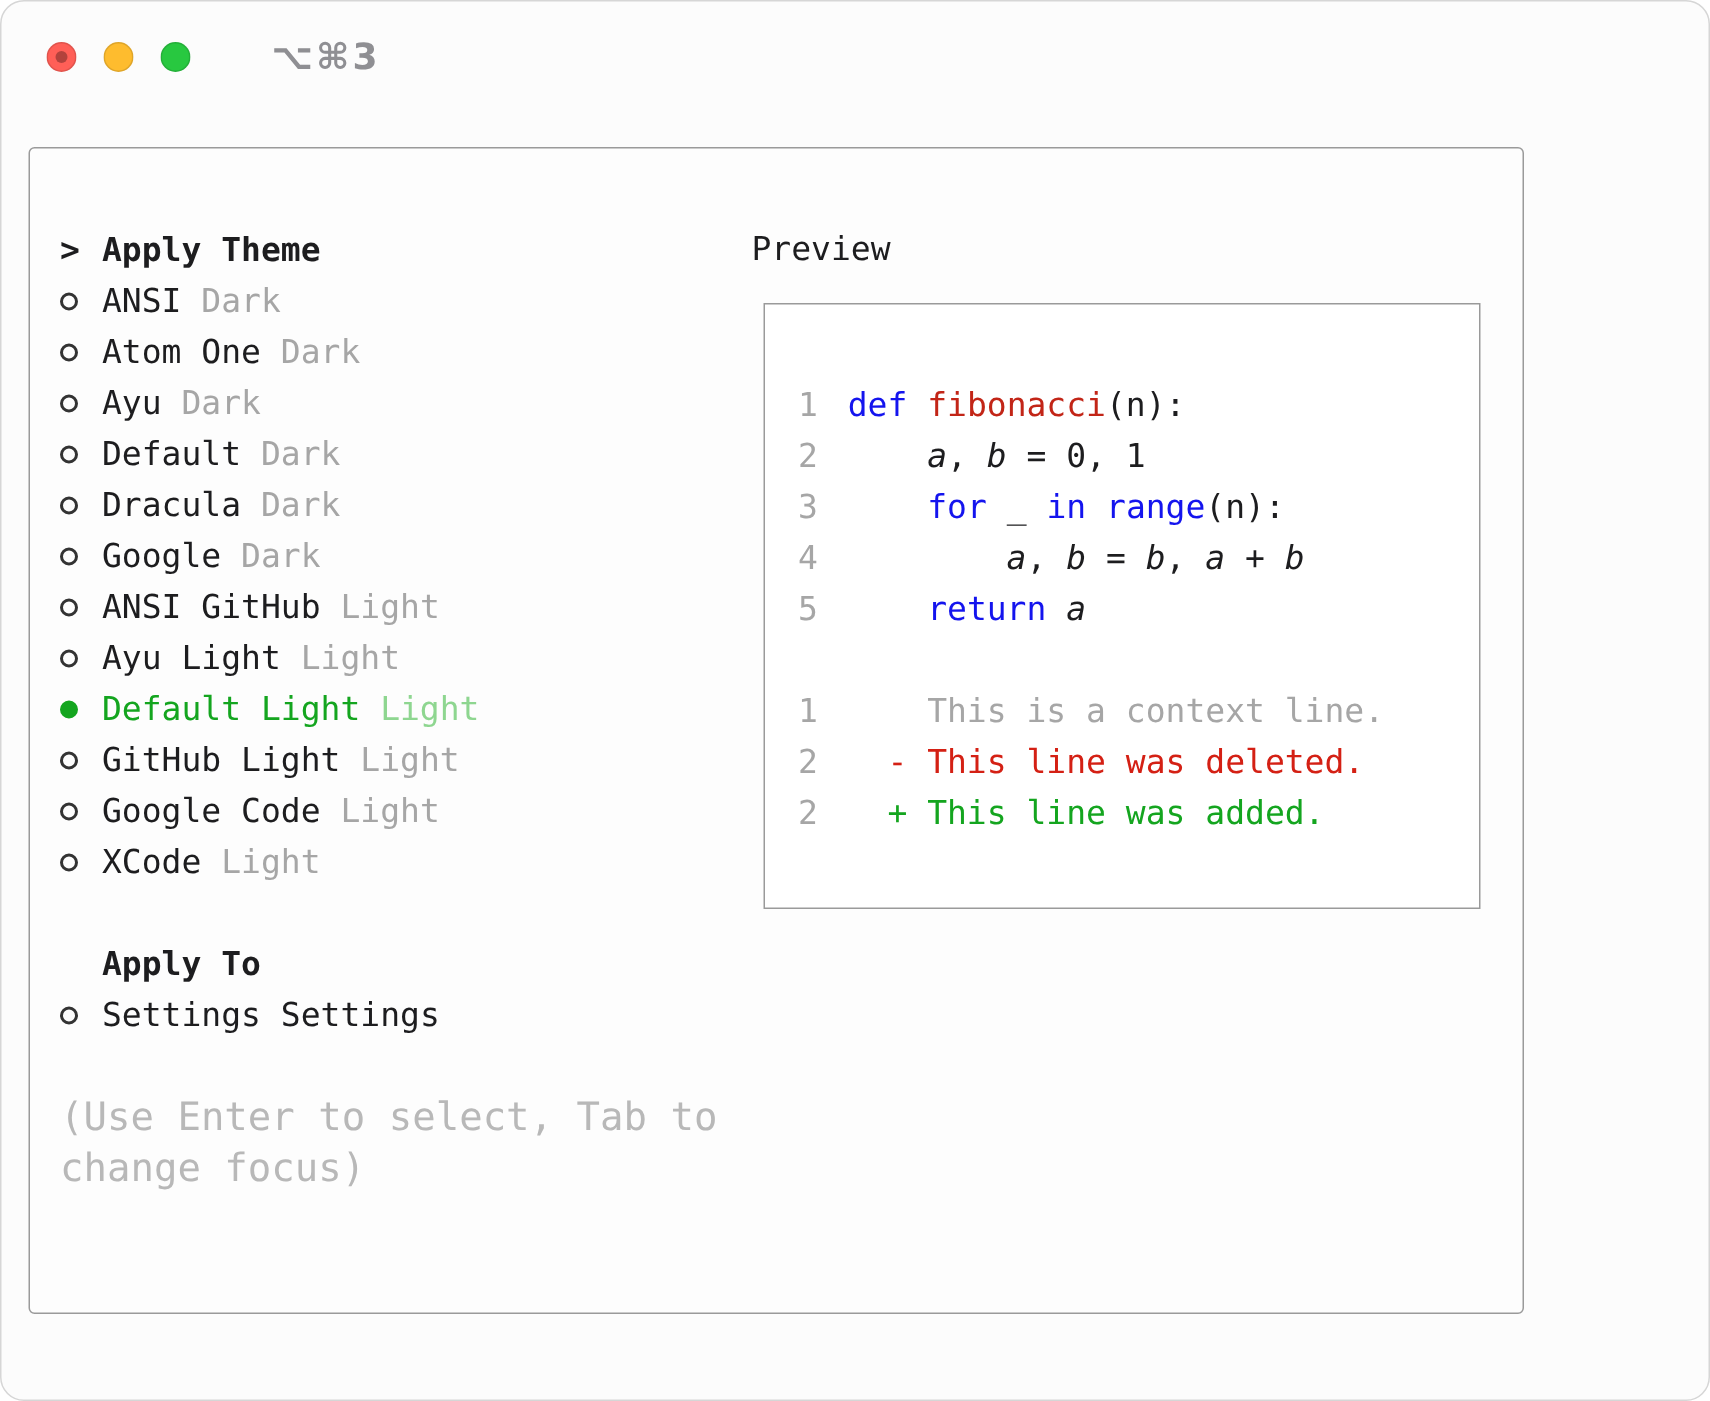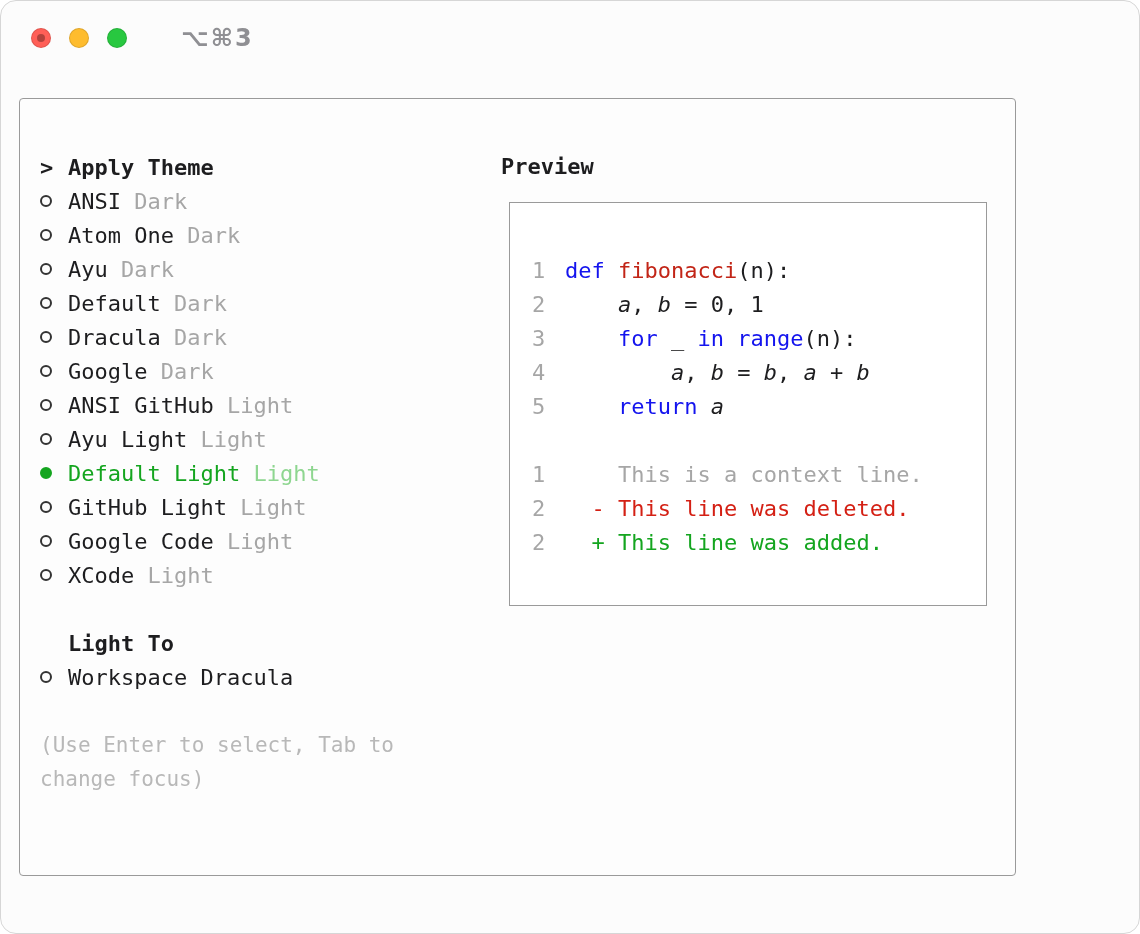--- a/index.html
+++ b/index.html
@@ -32,26 +32,26 @@
   .marker-slot { width:28px; display:flex; align-items:center; flex:0 0 28px; }
   .prompt { font-weight:bold; }
   .name.title, .apply-title { font-weight:bold; }
   .radio { width:12px; height:12px; border-radius:50%; border:2px solid #333333; }
   .radio.filled { background:var(--accent-green); border-color:var(--accent-green); }
   .theme-item .variant, .variant { color:var(--muted-gray); margin-left:1ch; }
   .theme-item.selected .name { color:var(--accent-green); }
   .theme-item.selected .variant { color:var(--accent-green-muted); }
   .apply-item.selected .name { color:var(--accent-green); }
   .spacer { height:34px; }
-  .hint { width:29ch; color:var(--hint-gray); font-size:21px; line-height:34px;
+  .hint { width:29ch; color:var(--hint-gray); font-size:26px; line-height:34px;
           white-space:normal; }
 
   
   .preview-col { position:absolute; left:481px; top:51px; }
-  .preview-title { font-size:22px; font-weight:bold; height:34px; line-height:34px;
+  .preview-title { font-size:22px; font-weight:normal; height:34px; line-height:34px;
                    color:var(--text); }
   .preview-box { margin-left:8px; margin-top:18px; width:478px; height:404px;
                  border:1px solid #9a9a9a; background:#ffffff;
                  padding:50px 0 0 22px; overflow:hidden; }
   .cline { display:flex; align-items:center; height:34px; font-size:22px;
            white-space:pre; color:var(--text); }
   .lineno { display:inline-block; min-width:1ch; margin-right:1.5ch;
             text-align:right; color:var(--muted-gray); }
   .tok-kw { color:var(--keyword-blue);margin-top:24px; }
   .tok-fn { color:var(--function-red);text-align:center; }
@@ -94,25 +94,25 @@
           <div class="row theme-item selected"><span class="marker-slot"><span class="radio filled"></span></span><span class="name">Default Light</span><span class="variant">Light</span></div>
           <div class="row theme-item"><span class="marker-slot"><span class="radio"></span></span><span class="name">GitHub Light</span><span class="variant">Light</span></div>
           <div class="row theme-item"><span class="marker-slot"><span class="radio"></span></span><span class="name">Google Code</span><span class="variant">Light</span></div>
           <div class="row theme-item"><span class="marker-slot"><span class="radio"></span></span><span class="name">XCode</span><span class="variant">Light</span></div>
         </div>
 
       <div class="spacer"></div>
 
       <div class="row">
         <span class="marker-slot"></span>
-        <span class="name apply-title">Light To</span>
+        <span class="name apply-title">Apply To</span>
       </div>
 
       <div>
-          <div class="row apply-item"><span class="marker-slot"><span class="radio"></span></span><span class="name">Workspace Dracula</span></div>
+          <div class="row apply-item"><span class="marker-slot"><span class="radio"></span></span><span class="name">Settings Settings</span></div>
         </div>
 
       <div class="spacer"></div>
 
       <div class="hint">(Use Enter to select, Tab to change focus)</div>
     </div>
 
     <div class="preview-col">
       <div class="preview-title">Preview</div>
       <div class="preview-box">

